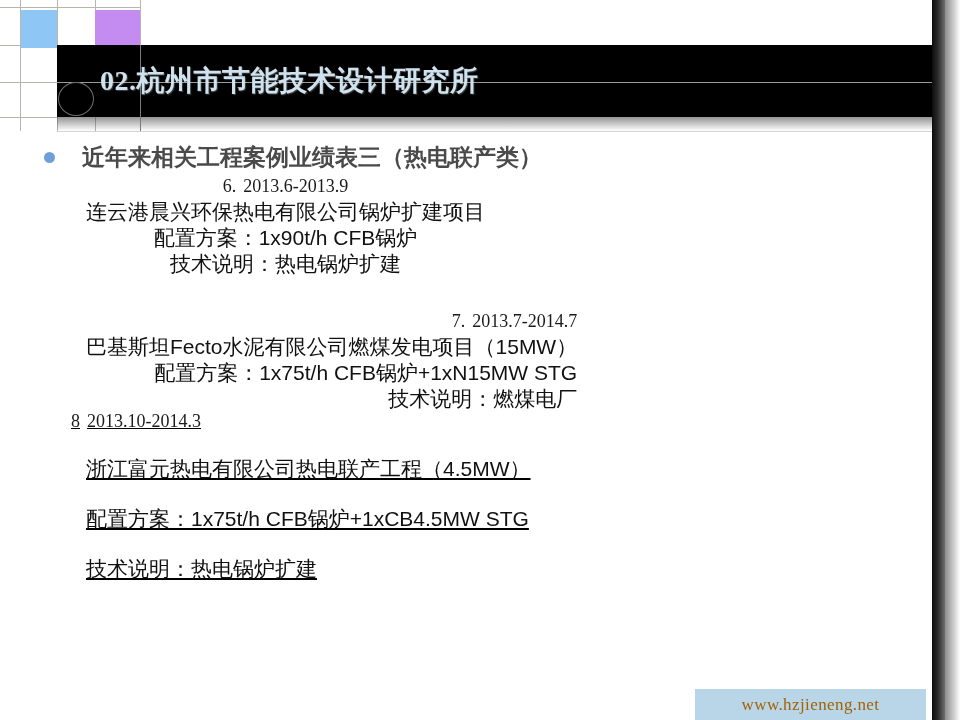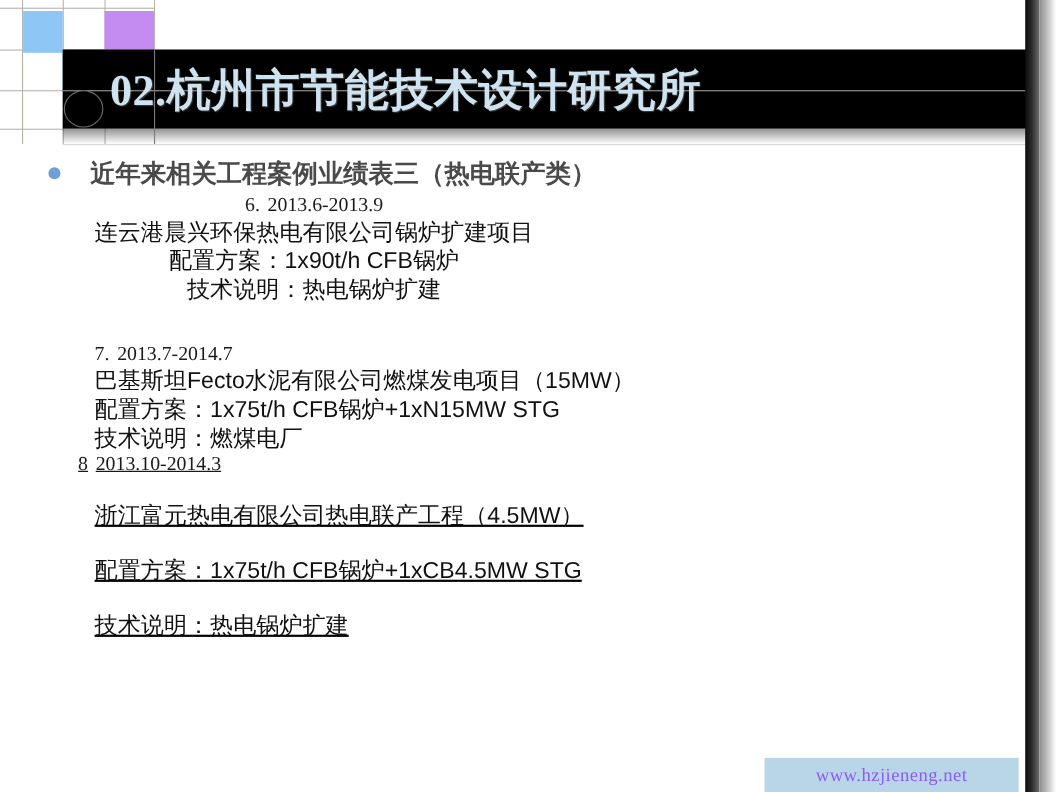--- a/index.html
+++ b/index.html
@@ -64,21 +64,21 @@
   .title-text {
     position: absolute;
     left: 100px;
     top: 49px;
     height: 64px;
     display: flex;
     align-items: center;
     color: #cfe2ef;
     font-family: "Liberation Serif", "DejaVu Serif", serif;
     font-weight: bold;
-    font-size: 40px;
+    font-size: 28px;
     letter-spacing: 0.5px;
     white-space: nowrap;
     text-shadow: 1px 1px 1px rgba(255,255,255,0.25);
   }
 
   
   .right-band {
     position: absolute;
     right: 15px;
     top: 0;
@@ -130,21 +130,21 @@
   .entry-head .num { margin-right: 7px; }
   .entry-line {
     font-family: "Liberation Sans", "DejaVu Sans", sans-serif;
     font-size: 21px;
     color: #111111;
     white-space: nowrap;
     line-height: 26px;
   }
 
   #entry-1 { left: 86px; top: 176px; text-align: center; }
-  #entry-2 { left: 86px; top: 311px; }
+  #entry-2 { left: 86px; top: 311px; text-align: right; }
   #entry-3 { left: 71px; top: 411px; text-decoration: underline; }
   #entry-3 .entry-line { margin-left: 15px; margin-top: 24px; }
 
   
   .footer-bar {
     position: absolute;
     left: 695px;
     top: 689px;
     width: 231px;
     height: 31px;
@@ -152,21 +152,21 @@
   }
   .footer-text {
     position: absolute;
     left: 695px;
     top: 689px;
     width: 231px;
     height: 31px;
     display: flex;
     align-items: center;
     justify-content: center;
-    color: #8b5cf6;
+    color: #a16207;
     font-family: "Liberation Serif", "DejaVu Serif", serif;
     font-size: 17px;
     letter-spacing: 0.4px;
   }
 </style>
 </head>
 <body>
 
 <div id="slide">
 

